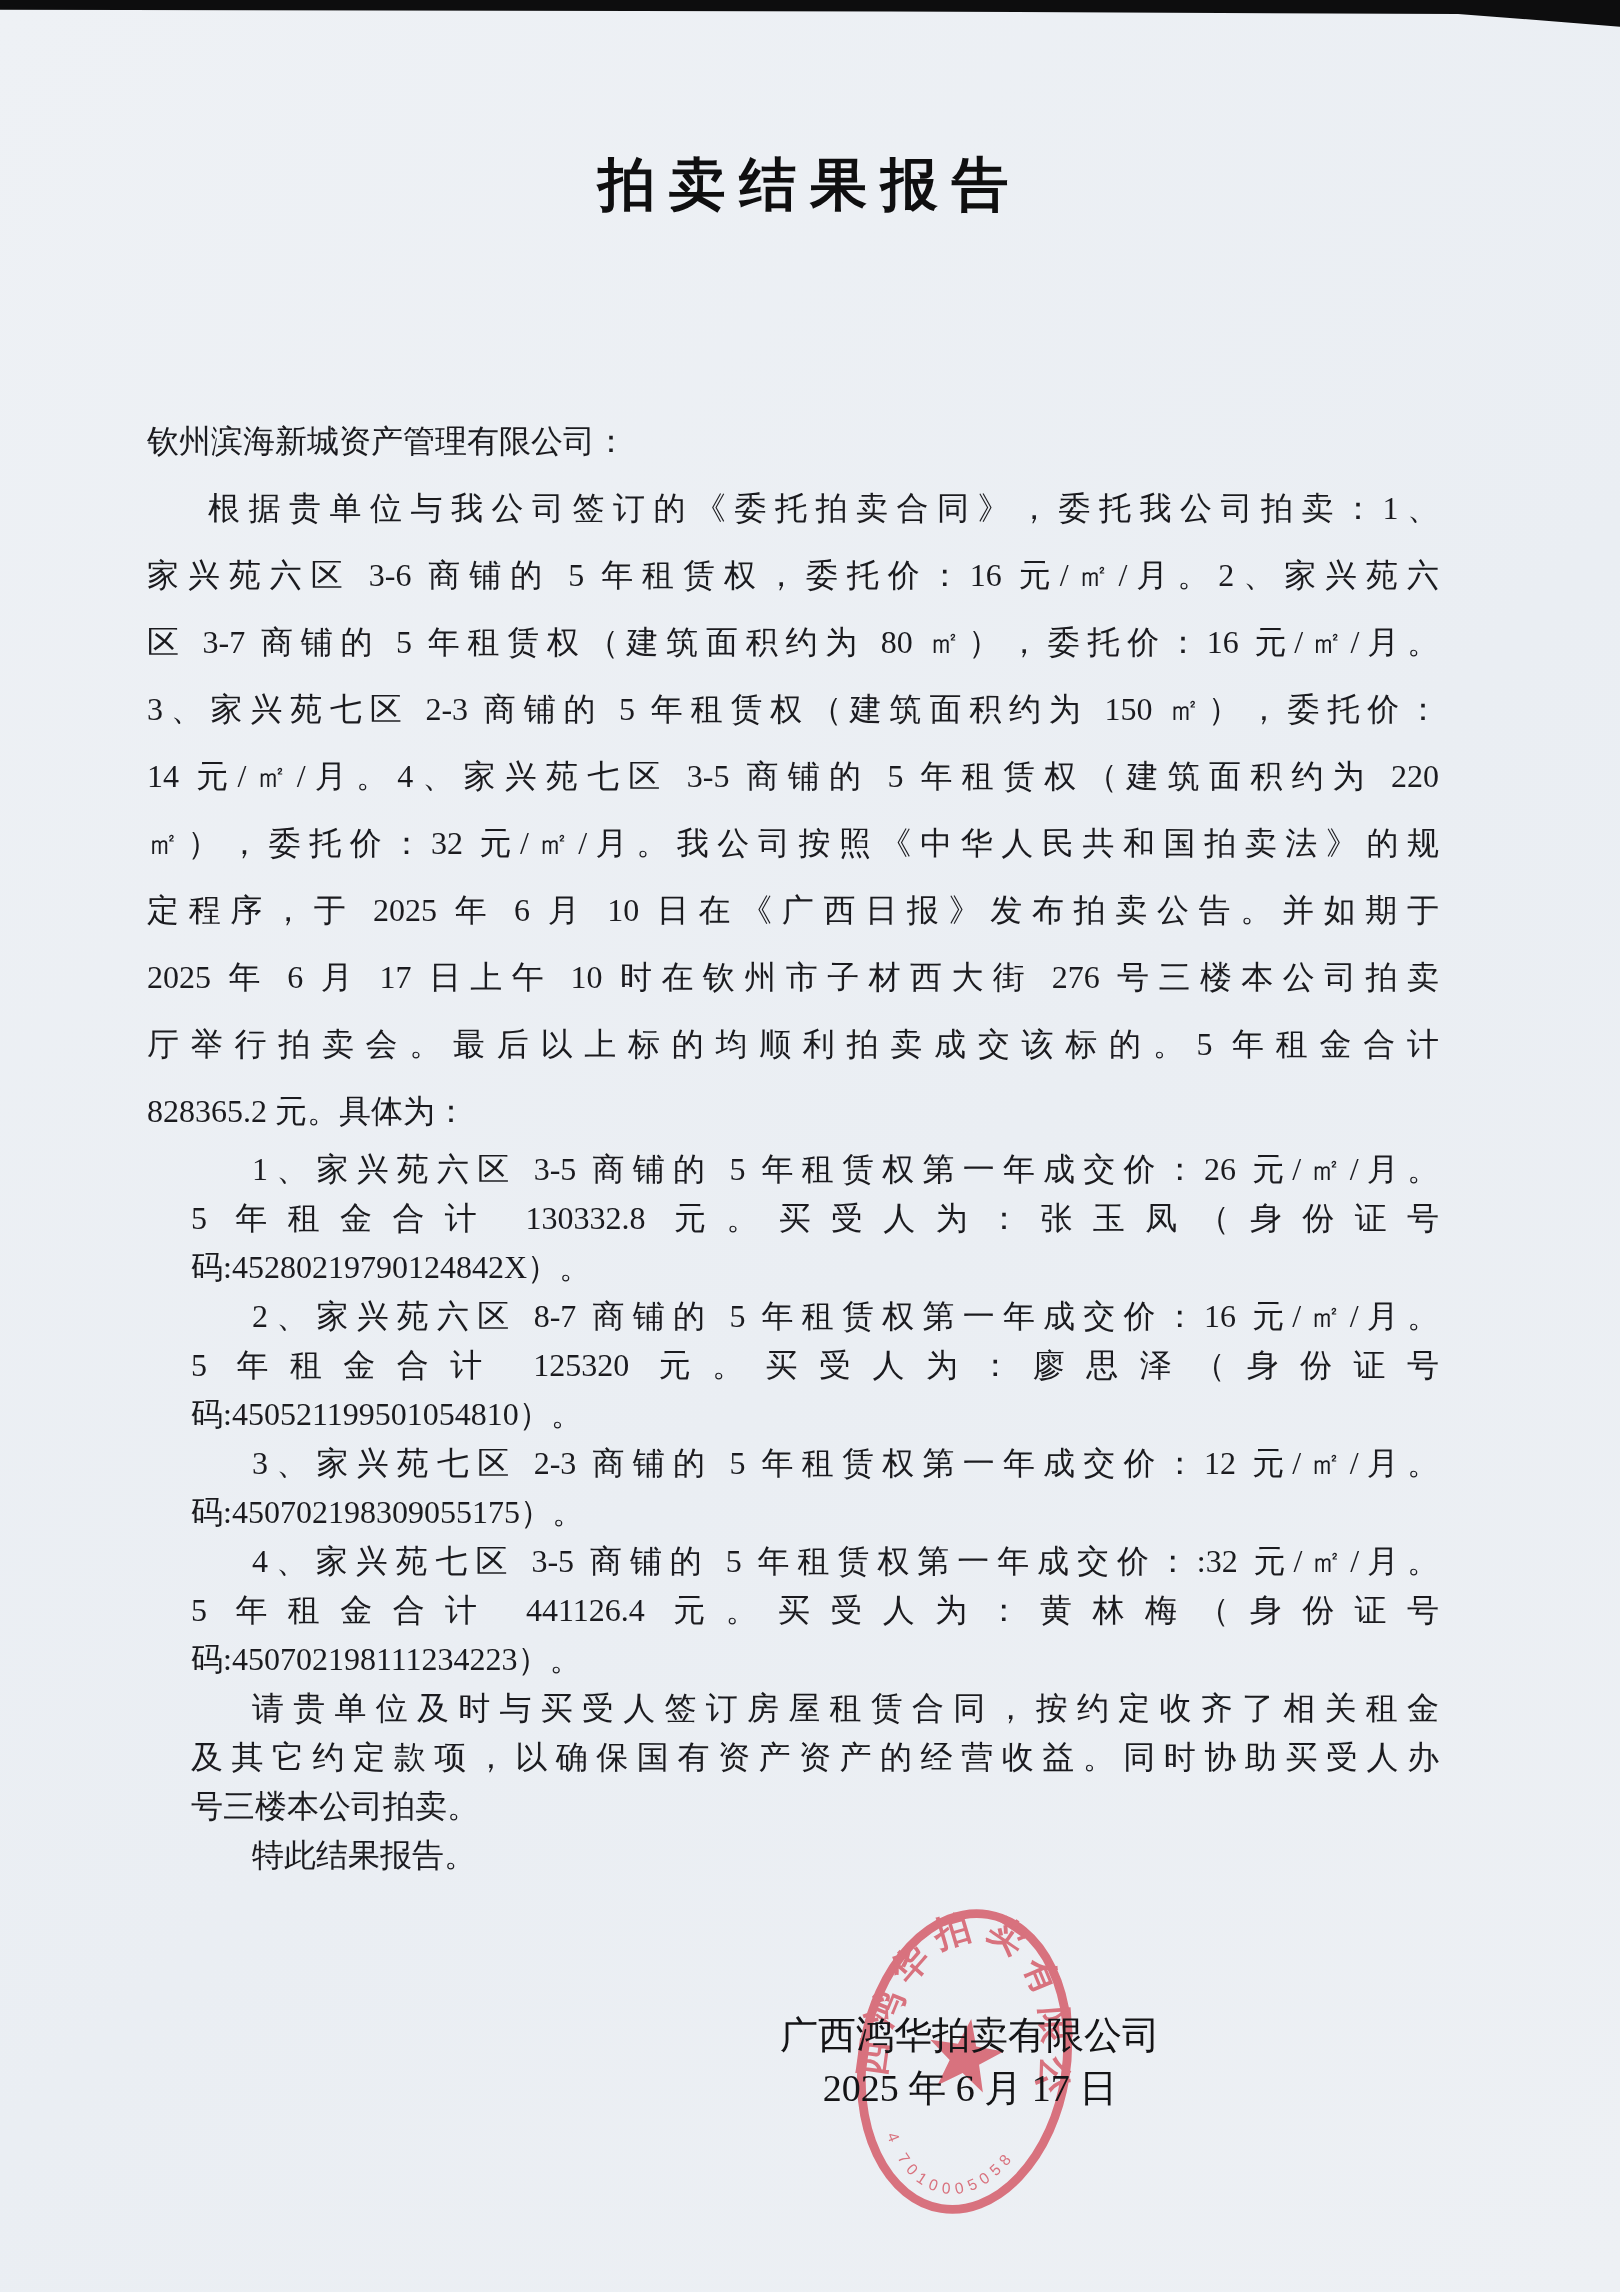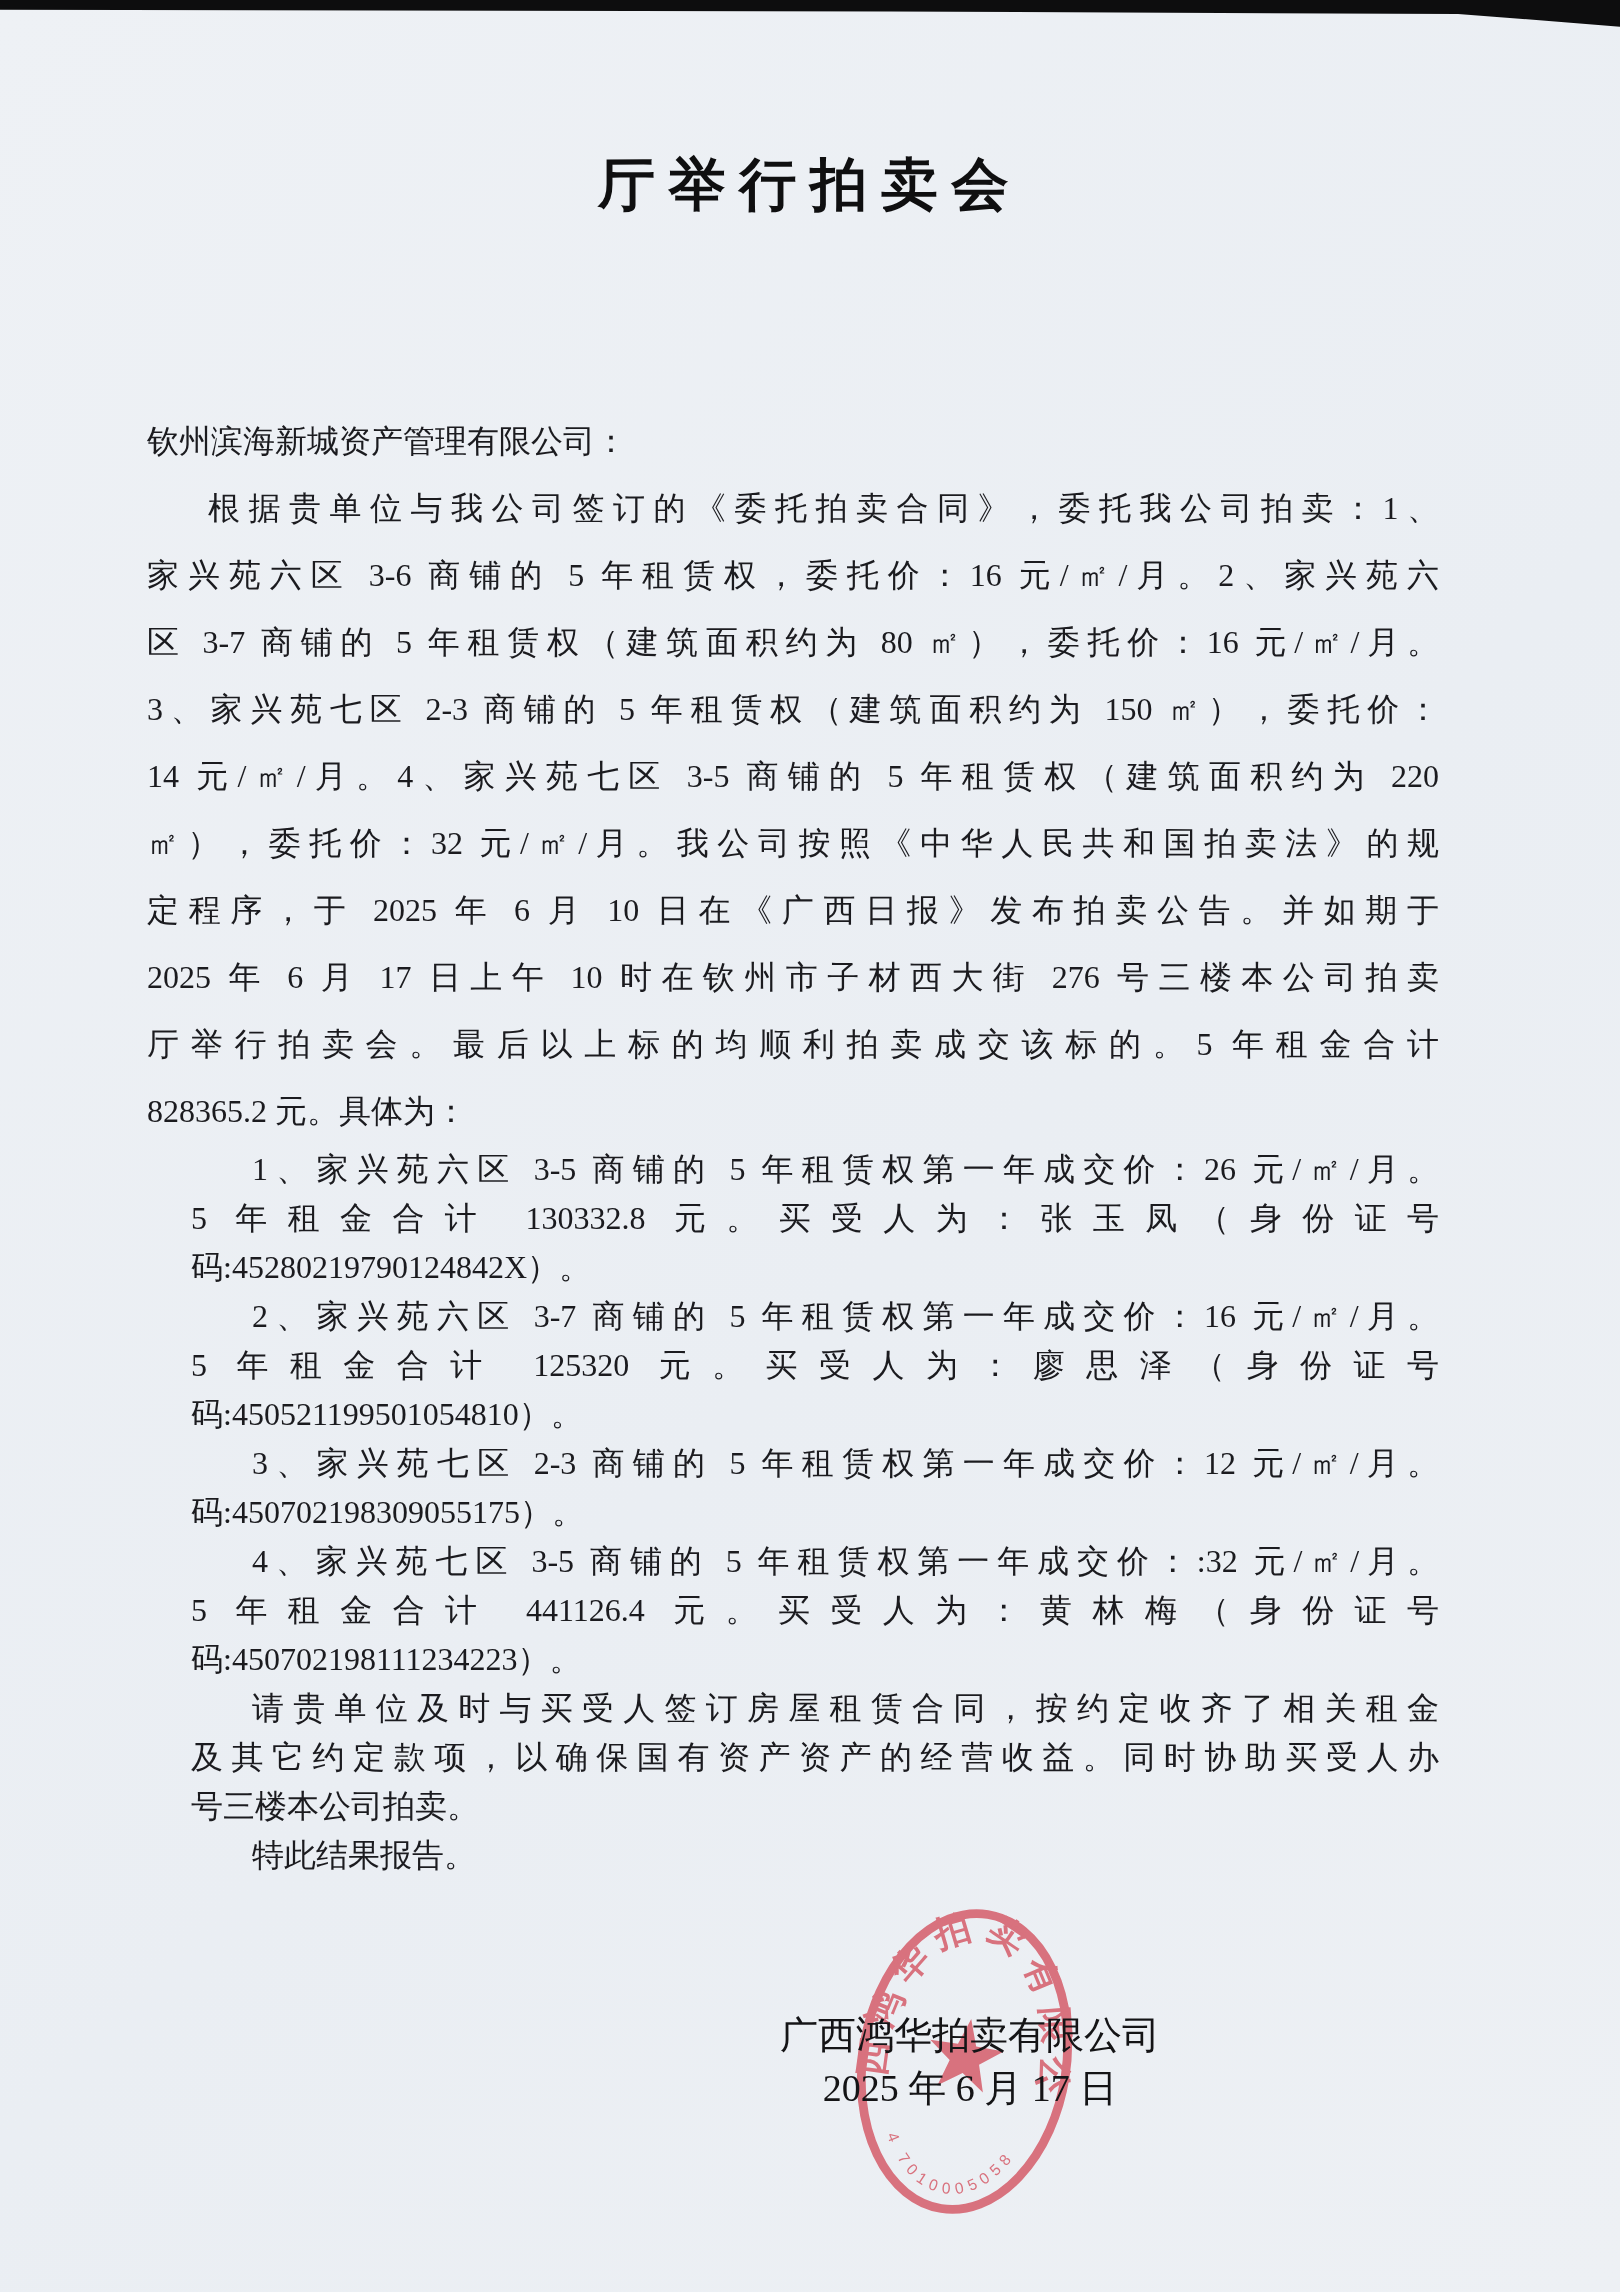--- a/index.html
+++ b/index.html
@@ -74,21 +74,21 @@
     font-size:16px;letter-spacing:6px;
   }
   .stamp .star{fill:#d45361;}
 </style>
 </head>
 <body>
 
 <div class="page">
   <div class="scan-bar-top"></div>
 
-  <h1 class="title">厅举行拍卖会</h1>
+  <h1 class="title">拍卖结果报告</h1>
 
   <div class="content">
     <p class="line">钦州滨海新城资产管理有限公司：</p>
 
     <div class="para intro">
       <p class="line just indent">根据贵单位与我公司签订的《委托拍卖合同》，委托我公司拍卖：1、</p>
       <p class="line just">家兴苑六区 3-6 商铺的 5 年租赁权，委托价：16 元/㎡/月。2、家兴苑六</p>
       <p class="line just">区 3-7 商铺的 5 年租赁权（建筑面积约为 80 ㎡），委托价：16 元/㎡/月。</p>
       <p class="line just">3、家兴苑七区 2-3 商铺的 5 年租赁权（建筑面积约为 150 ㎡），委托价：</p>
       <p class="line just">14 元/㎡/月。4、家兴苑七区 3-5 商铺的 5 年租赁权（建筑面积约为 220</p>
@@ -98,21 +98,21 @@
       <p class="line just">厅举行拍卖会。最后以上标的均顺利拍卖成交该标的。5 年租金合计</p>
       <p class="line">828365.2 元。具体为：</p>
     </div>
 
     <div class="para tight">
       <p class="line just indent">1、家兴苑六区 3-5 商铺的 5 年租赁权第一年成交价：26 元/㎡/月。</p>
       <p class="line just">5 年租金合计 130332.8 元。买受人为：张玉凤（身份证号</p>
       <p class="line">码:45280219790124842X）。</p>
     </div>
     <div class="para tight">
-      <p class="line just indent">2、家兴苑六区 3-7 商铺的 5 年租赁权第一年成交价：16 元/㎡/月。</p>
+      <p class="line just indent">2、家兴苑六区 8-7 商铺的 5 年租赁权第一年成交价：16 元/㎡/月。</p>
       <p class="line just">5 年租金合计 125320 元。买受人为：廖思泽（身份证号</p>
       <p class="line">码:450521199501054810）。</p>
     </div>
     <div class="para tight">
       <p class="line just indent">3、家兴苑七区 2-3 商铺的 5 年租赁权第一年成交价：12 元/㎡/月。</p>
       <p class="line">码:450702198309055175）。</p>
     </div>
     <div class="para tight">
       <p class="line just indent">4、家兴苑七区 3-5 商铺的 5 年租赁权第一年成交价：:32 元/㎡/月。</p>
       <p class="line just">5 年租金合计 441126.4 元。买受人为：黄林梅（身份证号</p>

